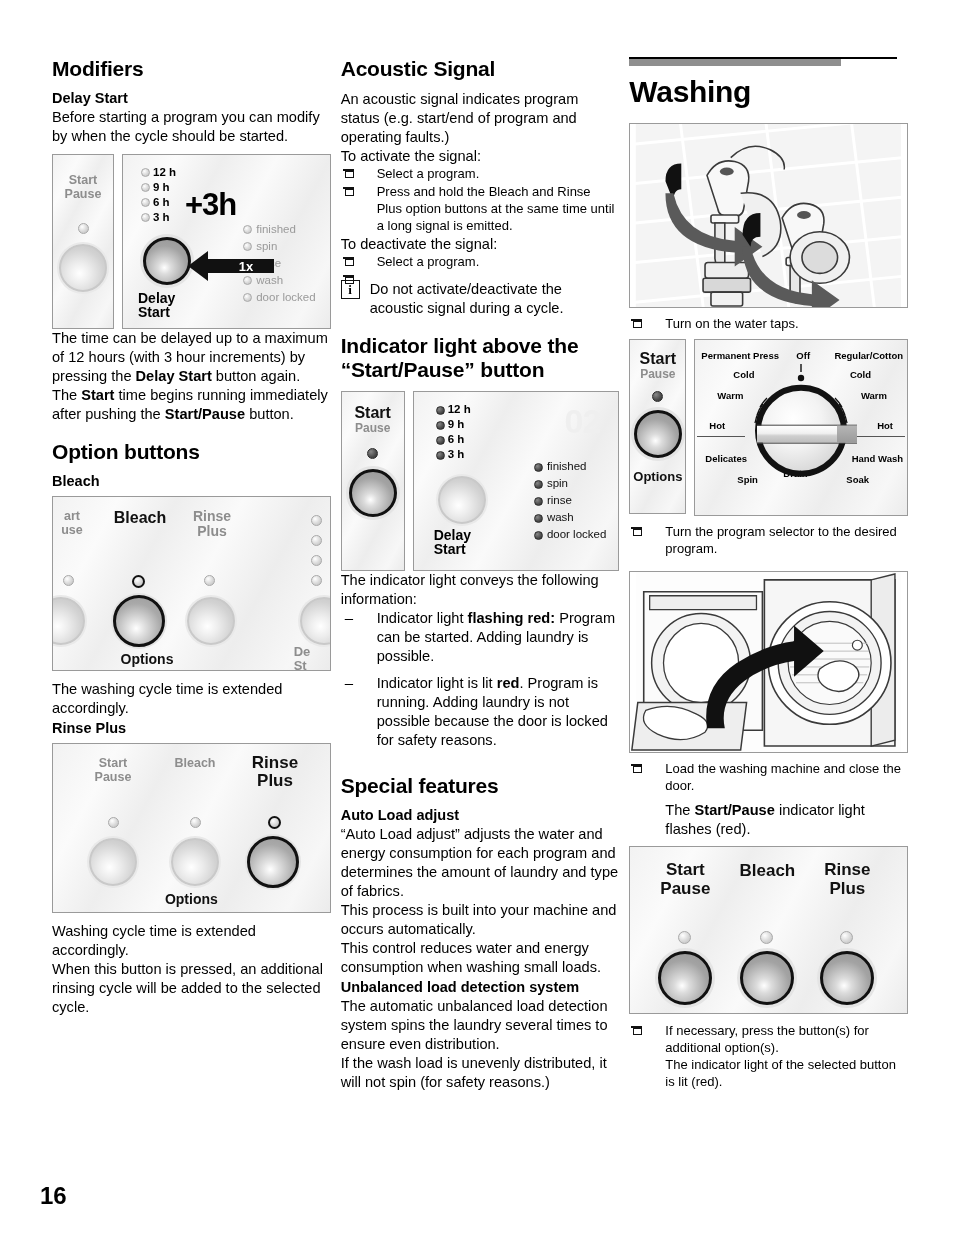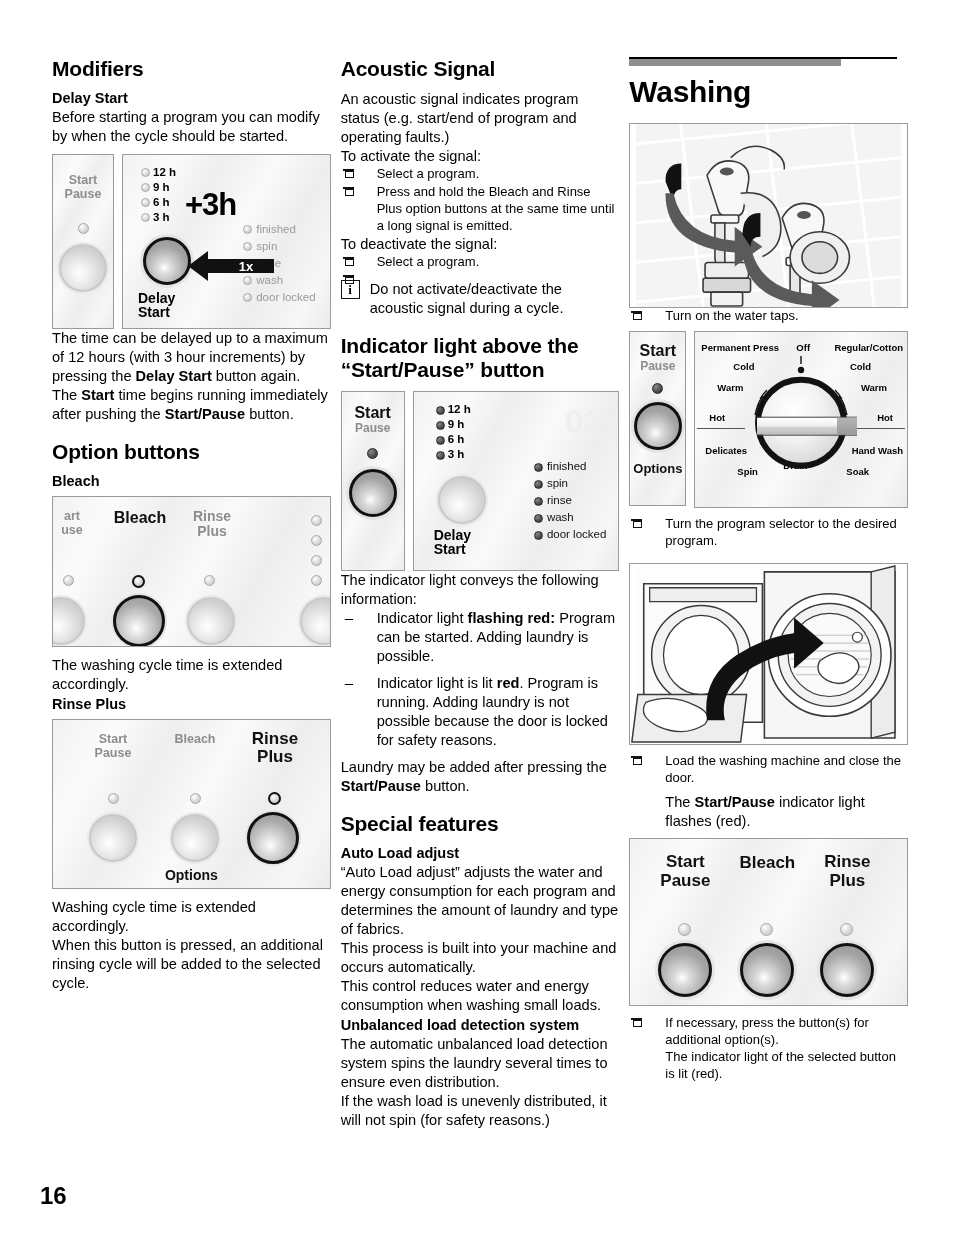--- a/index.html
+++ b/index.html
@@ -105,21 +105,21 @@
   .timer-list div .led { margin-right:3px; width:9px; height:9px; }
   .plus3h { position:absolute; left:62px; top:32px; font-size:31px; font-weight:bold; letter-spacing:-1px; }
   .statuslist { position:absolute; right:14px; top:68px; }
   .statuslist div { font-size:11.5px; color:#9a9a9a; margin-bottom:5px; white-space:nowrap; }
   .statuslist div .led { margin-right:4px; width:9px; height:9px; }
   .delaybtn { position:absolute; left:20px; top:82px; }
   .delaylbl { position:absolute; left:15px; top:136px; font-size:14px; font-weight:bold; line-height:1.0; }
   .arrow1x { position:absolute; left:65px; top:94px; width:88px; height:34px; }
 
   
-  .figB { height:151px; position:relative; }
+  .figB { height:175px; position:relative; }
   .figB .t { position:absolute; }
 
   
   .figR { height:170px; position:relative; }
 
   
   .fig3 { display:flex; gap:8px; border:0; margin-top:7px; }
   .fig3 .left { width:64px; height:180px; border:1px solid #9a9a9a; display:flex; flex-direction:column;
                 align-items:center; padding-top:12px; }
   .fig3 .right { flex:1; height:180px; border:1px solid #9a9a9a; position:relative; }
@@ -328,21 +328,20 @@
             <div>Start</div>
           </div>
         </div>
       </div>
 
       <p>The indicator light conveys the following information:</p>
       <ul class="dashlist">
         <li><span class="dsh">–</span><span>Indicator light </span><b>flashing red:</b><span> Program can be started. Adding laundry is possible.</span></li>
         <li><span class="dsh">–</span><span>Indicator light is lit </span><b>red</b><span>. Program is running. Adding laundry is not possible because the door is locked for safety reasons.</span></li>
       </ul>
-      <p><span>Laundry may be added after pressing the </span><b>Start/Pause</b><span> button.</span></p>
 
       <div class="gap-l"></div>
       <h2 class="sec">Special features</h2>
       <h3 class="sub">Auto Load adjust</h3>
       <p>“Auto Load adjust” adjusts the water and energy consumption for each program and determines the amount of laundry and type of fabrics.</p>
       <p>This process is built into your machine and occurs automatically.</p>
       <p>This control reduces water and energy consumption when washing small loads.</p>
       <h3 class="sub" style="margin-top:2px">Unbalanced load detection system</h3>
       <p>The automatic unbalanced load detection system spins the laundry several times to ensure even distribution.</p>
       <p>If the wash load is unevenly distributed, it will not spin (for safety reasons.)</p>
@@ -382,21 +381,21 @@
           <ellipse cx="92" cy="48" rx="7" ry="4" fill="#555"></ellipse>
           <ellipse cx="170" cy="92" rx="7" ry="4" fill="#555"></ellipse>
           <path d="M96 34 q18 -18 40 -8 q16 8 14 20" fill="none" stroke="#3a3a3a" stroke-width="1.5"></path>
           <path d="M30 58 q0 -18 16 -18 l0 26 q-8 0 -8 12 z" fill="#111"></path>
           <path d="M38 70 q10 44 62 48 l0 -14 l28 20 l-28 20 l0 -14 q-70 -6 -70 -60 z" fill="#5a5a5a"></path>
           <path d="M108 112 q0 -22 18 -22 l0 24 q-10 0 -10 10 z" fill="#111"></path>
           <path d="M116 124 q10 44 62 48 l0 -14 l28 20 l-28 20 l0 -14 q-70 -6 -70 -60 z" fill="#5a5a5a"></path>
         </svg>
       </div>
 
-      <ul class="boxlist" style="margin-top:0">
+      <ul class="boxlist" style="margin-top:8px">
         <li><span class="bx"></span><span>Turn on the water taps.</span></li>
       </ul>
 
       <div class="fig4">
         <div class="left panel-bg">
           <div class="lbl on" style="font-size:16px;">Start</div>
           <div class="lbl" style="font-size:12px;">Pause</div>
           <div style="height:10px"></div>
           <span class="led dark"></span>
           <div style="height:8px"></div>

